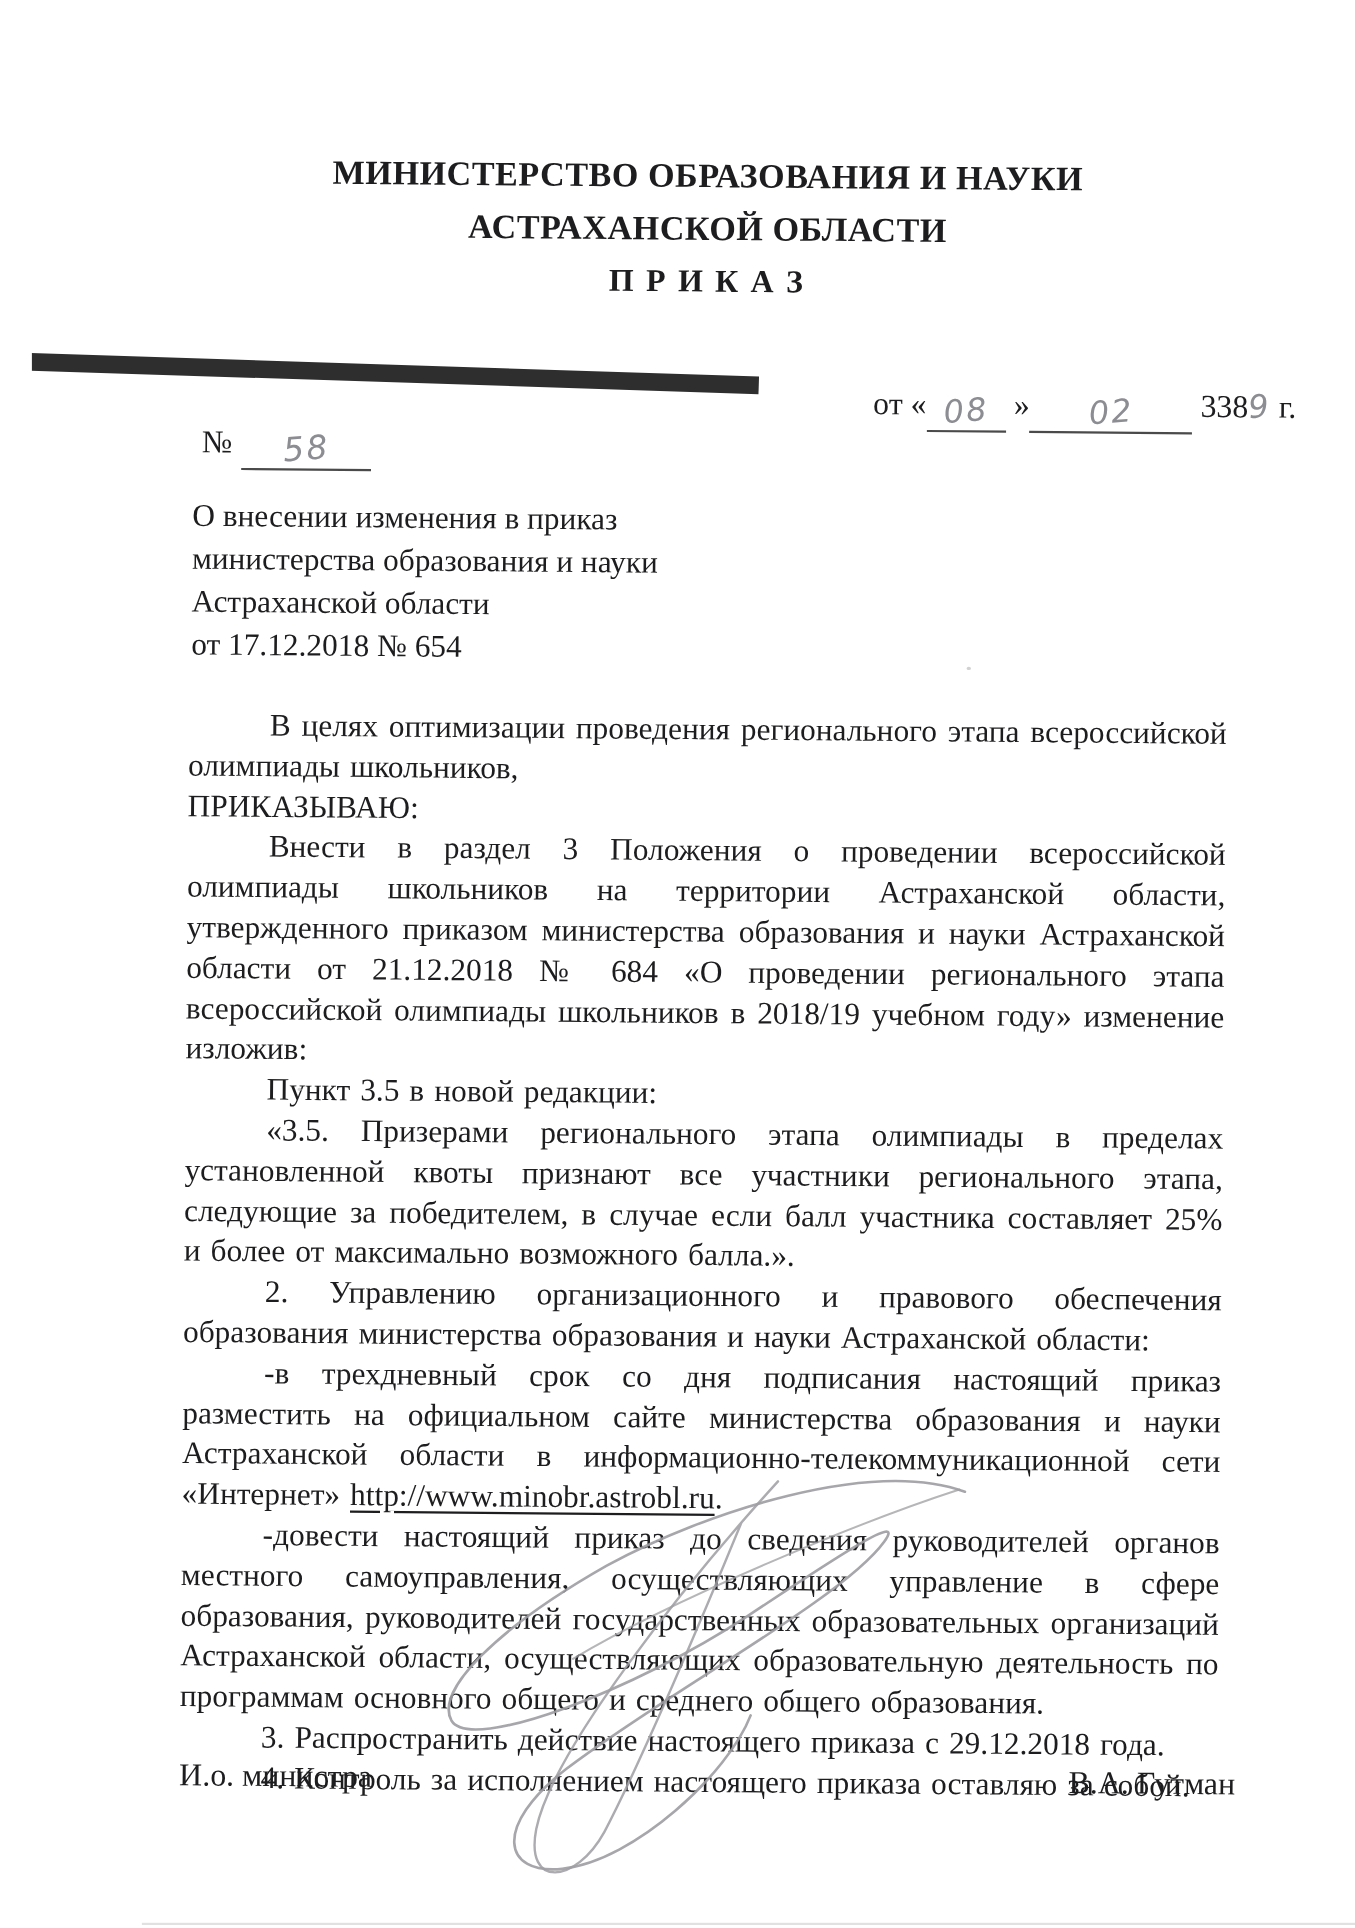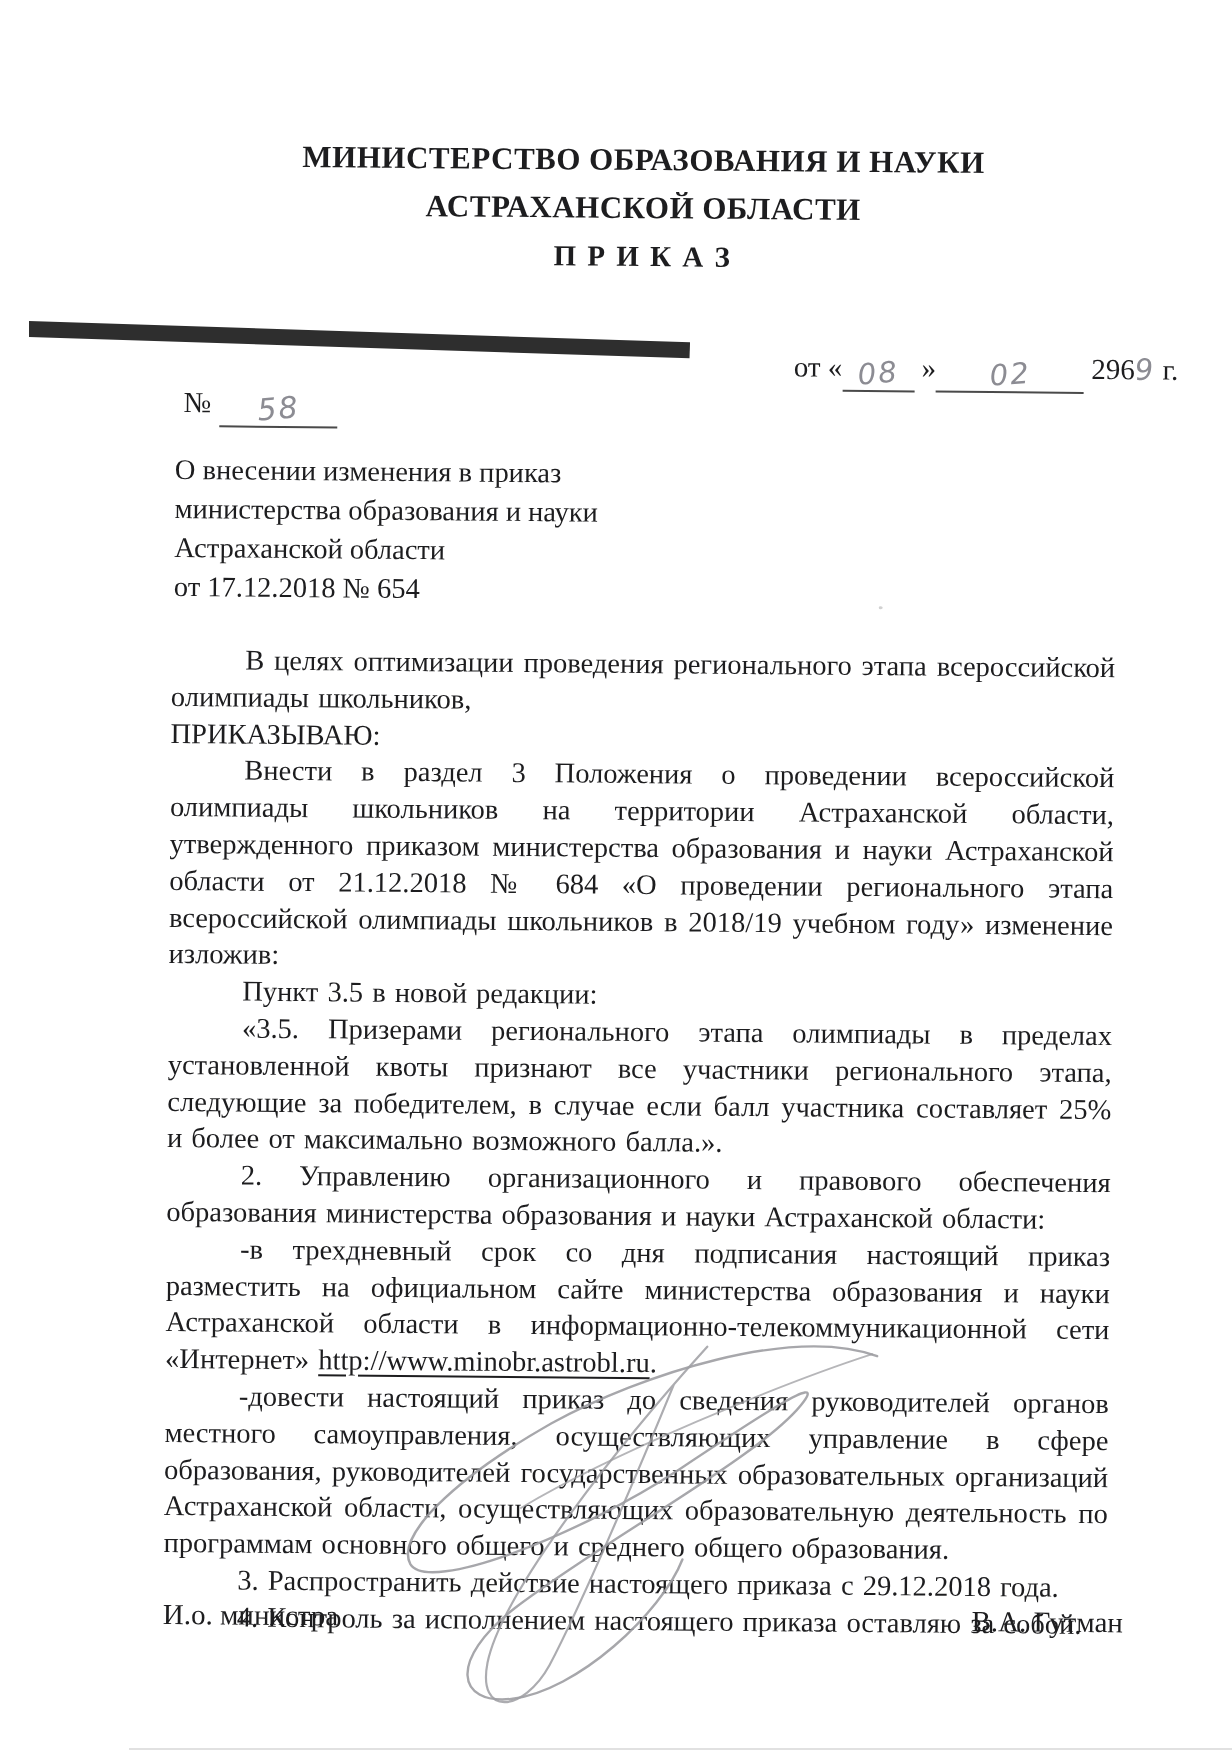--- a/index.html
+++ b/index.html
@@ -85,21 +85,21 @@
 
     <div class="bar"></div>
 
     <div class="num-group">
       <span>№</span><span class="num-line"><span class="hand">58</span></span>
     </div>
 
     <div class="date-group">
       <span>от «</span><span class="d-seg d-day"><span class="hand hand-sm">08</span></span>
       <span>»</span><span class="d-seg d-month"><span class="hand hand-sm">02</span></span>
-      <span>296</span><span class="hand hand-sm">9</span>
+      <span>338</span><span class="hand hand-sm">9</span>
       <span>г.</span>
     </div>
 
     <div class="subject">
       <div>О внесении изменения в приказ</div>
       <div>министерства образования и науки</div>
       <div>Астраханской области</div>
       <div>от 17.12.2018 № 654</div>
     </div>
 

